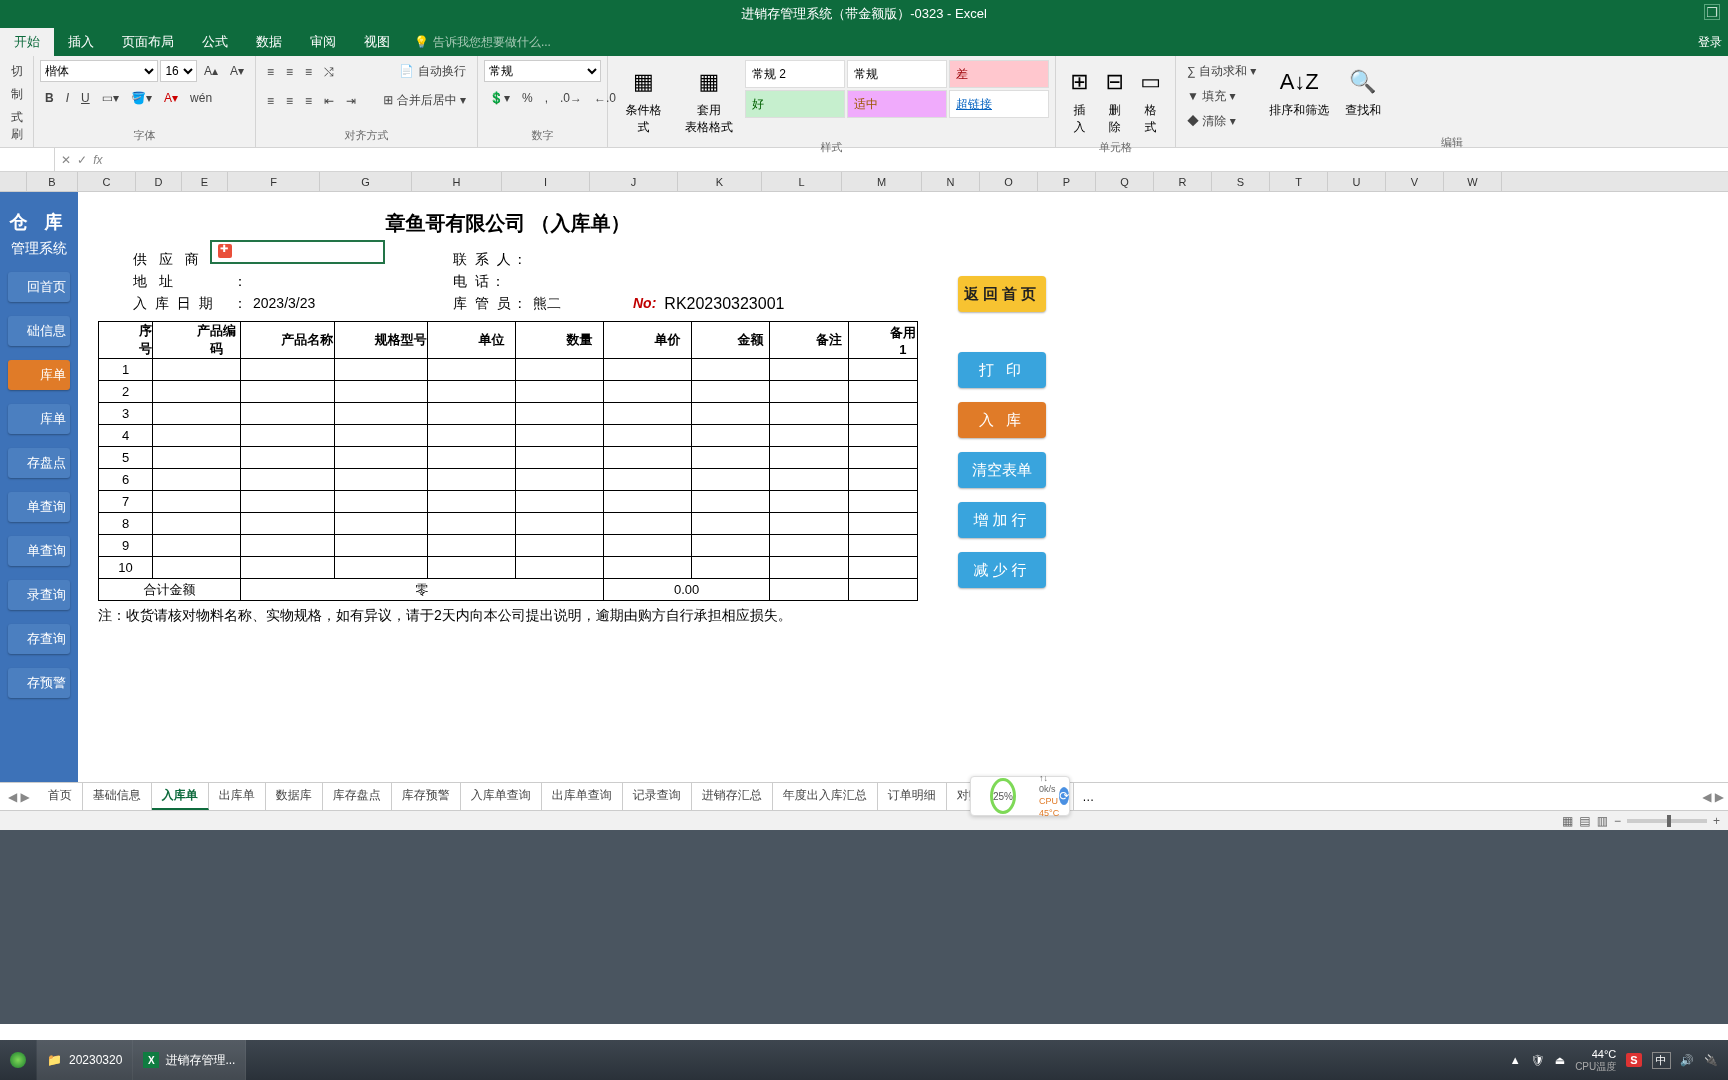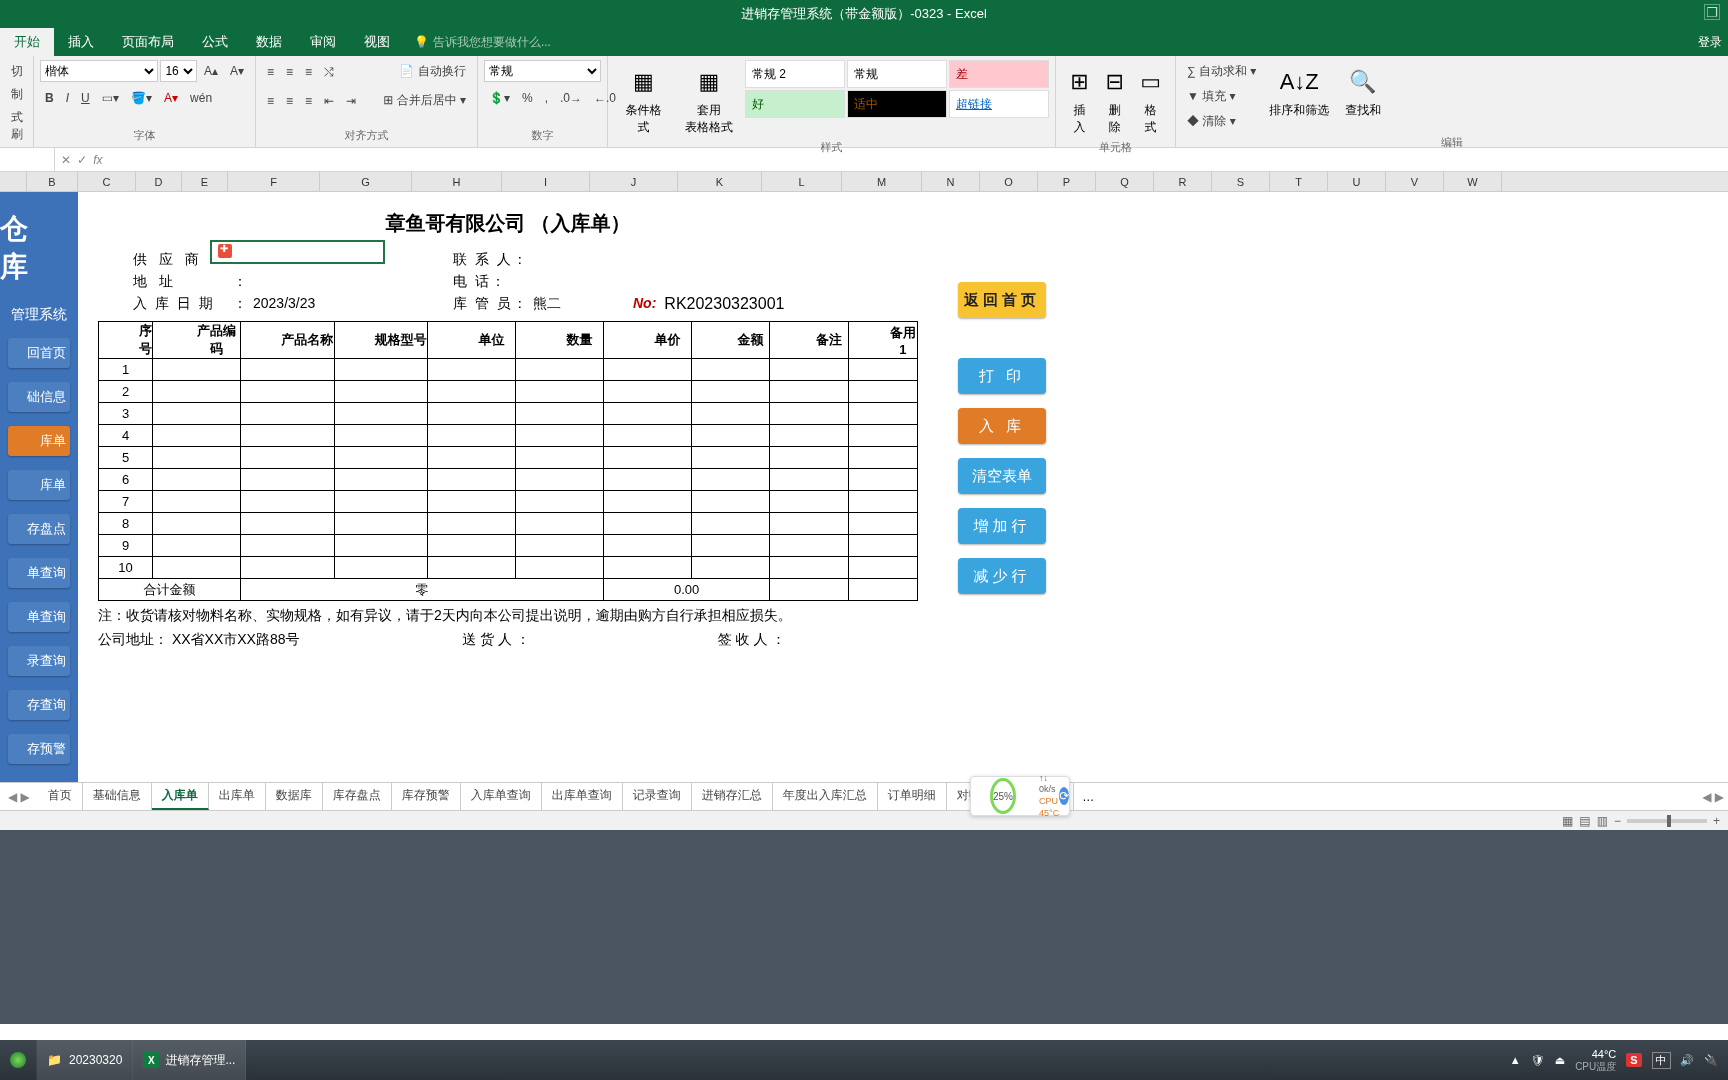--- a/index.html
+++ b/index.html
@@ -36,21 +36,21 @@
     .fx-input { flex: 1; padding: 0 4px; }
 
     
     .col-headers { height: 20px; background: #e6e6e6; border-bottom: 1px solid #ccc; display: flex; }
     .corner { width: 27px; border-right: 1px solid #ccc; background: #e6e6e6; }
     .col-h { border-right: 1px solid #ccc; text-align: center; color: #333; font-size: 11px; line-height: 20px; }
 
     
     .work-area { position: relative; height: 590px; display: flex; }
     .sidebar { width: 78px; background: #3d72b8; color: #fff; display: flex; flex-direction: column; align-items: center; padding-top: 18px; }
-    .sidebar-title { font-size: 28px; font-weight: bold; letter-spacing: 6px; margin-bottom: 20px; }
+    .sidebar-title { font-size: 18px; font-weight: bold; letter-spacing: 6px; margin-bottom: 6px; }
     .sidebar-sub { font-size: 14px; margin-bottom: 14px; }
     .sidebar-btn { width: 62px; height: 30px; margin-bottom: 14px; background: #4b7fc0; border-radius: 3px; display: flex; align-items: center; justify-content: flex-end; padding-right: 4px; font-size: 13px; color: #fff; cursor: pointer; position: relative; box-shadow: 0 1px 2px rgba(0,0,0,.3); }
     .sidebar-btn.active { background: #e07b28; }
     .sidebar-btn.active::after { content: ""; position: absolute; right: -16px; top: 7px; border: 8px solid transparent; border-right-color: #fff; }
 
     .sheet-body { flex: 1; position: relative; padding-left: 20px; padding-top: 18px; }
     .doc-title { text-align: center; font-size: 20px; font-weight: bold; margin-bottom: 14px; width: 820px; font-family: "KaiTi", "楷体", serif; }
     .info-row { display: flex; margin-bottom: 4px; width: 820px; font-size: 14px; }
     .info-label { width: 100px; letter-spacing: 4px; }
     .info-sep { width: 20px; }
@@ -68,21 +68,21 @@
     .data-table th { font-weight: bold; padding-left: 40px; }
     .data-table th.c-seq { width: 38px; } .data-table th.c-code { width: 90px; }
     .data-table th.c-name { width: 96px; margin-top: 44px; } .data-table th.c-spec { width: 96px; }
     .data-table th.c-unit { width: 90px; } .data-table th.c-qty { width: 90px; }
     .data-table th.c-price { width: 90px; } .data-table th.c-amt { width: 80px; }
     .data-table th.c-note { width: 80px; } .data-table th.c-spare { width: 70px; }
 
     .notes { margin-top: 6px; font-size: 14px; width: 820px; }
     .notes div { margin-bottom: 6px; }
 
-    .action-btns { position: absolute; left: 880px; top: 90px; display: flex; flex-direction: column; gap: 14px; }
+    .action-btns { position: absolute; left: 880px; top: 84px; display: flex; flex-direction: column; gap: 14px; }
     .abtn { width: 88px; height: 36px; border-radius: 4px; display: flex; align-items: center; justify-content: center; font-size: 15px; color: #fff; cursor: pointer; box-shadow: 0 1px 2px rgba(0,0,0,.3); letter-spacing: 4px; }
     .abtn.yellow { background: #f7c331; color: #222; font-weight: bold; }
     .abtn.blue { background: #39a4dd; }
     .abtn.orange { background: #e07b28; }
 
     
     .sheet-tabs-bar { height: 28px; border-top: 1px solid #ccc; background: #fff; display: flex; align-items: center; padding-left: 8px; position: relative; }
     .sheet-nav { display: flex; gap: 2px; color: #888; margin-right: 8px; }
     .sheet-tab { padding: 4px 10px; border-right: 1px solid #ccc; color: #444; cursor: pointer; font-size: 12px; }
     .sheet-tab.active { background: #fff; border-bottom: 2px solid #0e6b3d; color: #0e6b3d; font-weight: bold; }
@@ -191,21 +191,21 @@
   <div class="ribbon-group" style="width:448px">
     <div style="display:flex;gap:4px">
       <div class="big-btn"><div class="icon-area">▦</div><span>条件格式</span></div>
       <div class="big-btn"><div class="icon-area">▦</div><span style="white-space:pre">套用
 表格格式</span></div>
       <div class="style-gallery">
         <div class="style-cell">常规 2</div>
         <div class="style-cell">常规</div>
         <div class="style-cell" style="background:#ffc7ce;color:#9c0006">差</div>
         <div class="style-cell" style="background:#c6efce;color:#006100">好</div>
-        <div class="style-cell" style="background:#000000;color:#9c5700">适中</div>
+        <div class="style-cell" style="background:#f0abfc;color:#9c5700">适中</div>
         <div class="style-cell" style="color:#0563c1;text-decoration:underline">超链接</div>
       </div>
     </div>
     <div class="ribbon-group-label">样式</div>
   </div>
   <div class="ribbon-group" style="width:120px">
     <div style="display:flex">
       <div class="big-btn"><div class="icon-area">⊞</div><span>插入</span></div>
       <div class="big-btn"><div class="icon-area">⊟</div><span>删除</span></div>
       <div class="big-btn"><div class="icon-area">▭</div><span>格式</span></div>
@@ -449,28 +449,20 @@
         <td colspan="4">零</td>
         <td colspan="2">0.00</td>
         <td></td>
             <td></td>
       </tr>
         </tfoot>
     </table>
 
     <div class="notes">
       <div>注：收货请核对物料名称、实物规格，如有异议，请于2天内向本公司提出说明，逾期由购方自行承担相应损失。</div>
-      <div>
-        <span>公司地址：</span>
-        <span>XX省XX市XX路88号</span>
-        <span style="display:inline-block;width:155px"></span>
-        <span>送 货 人 ：</span>
-        <span style="display:inline-block;width:180px"></span>
-        <span>签 收 人 ：</span>
-      </div>
     </div>
 
     <div class="action-btns">
       <div class="abtn yellow">返回首页</div>
       <div style="height:12px"></div>
       <div class="abtn blue">打 印</div>
       <div class="abtn orange">入 库</div>
       <div class="abtn blue" style="letter-spacing:0">清空表单</div>
       <div class="abtn blue">增加行</div>
       <div class="abtn blue">减少行</div>

